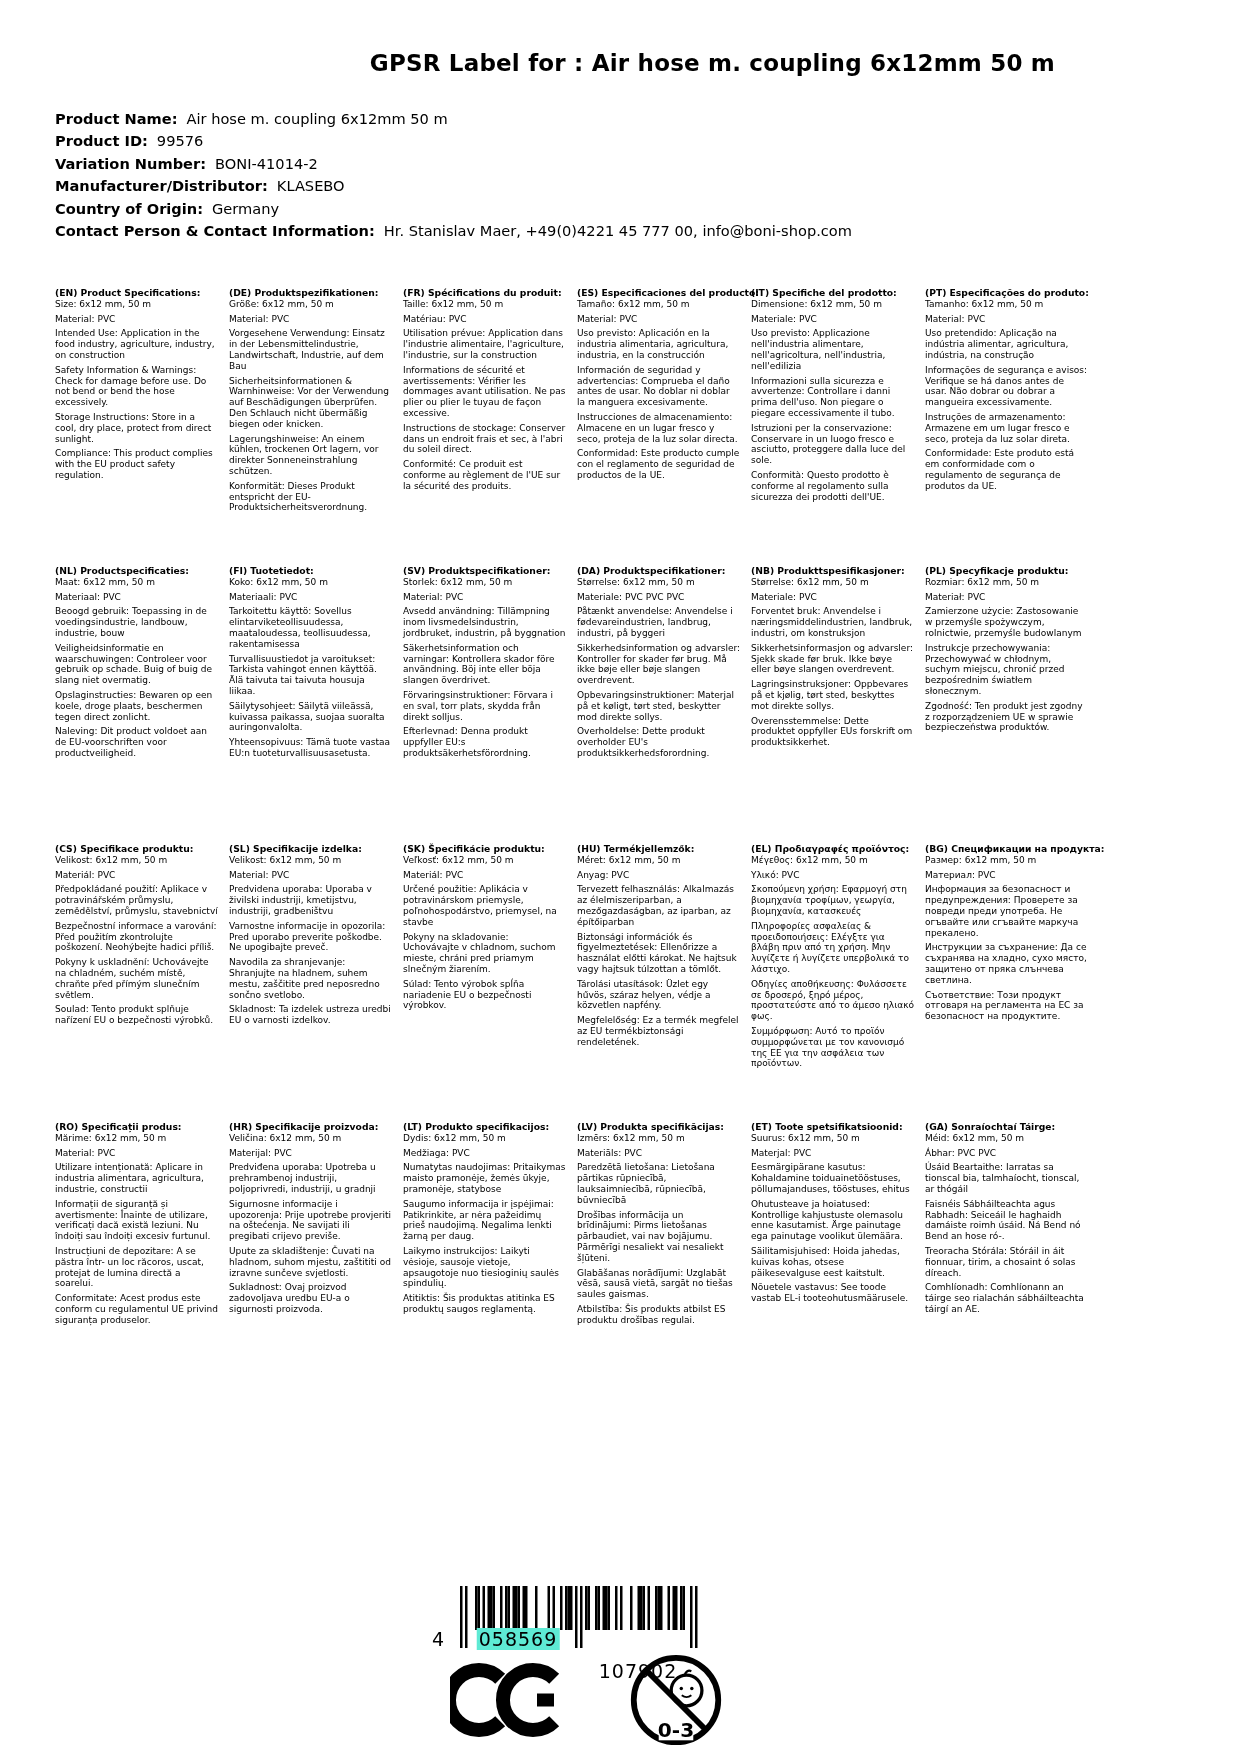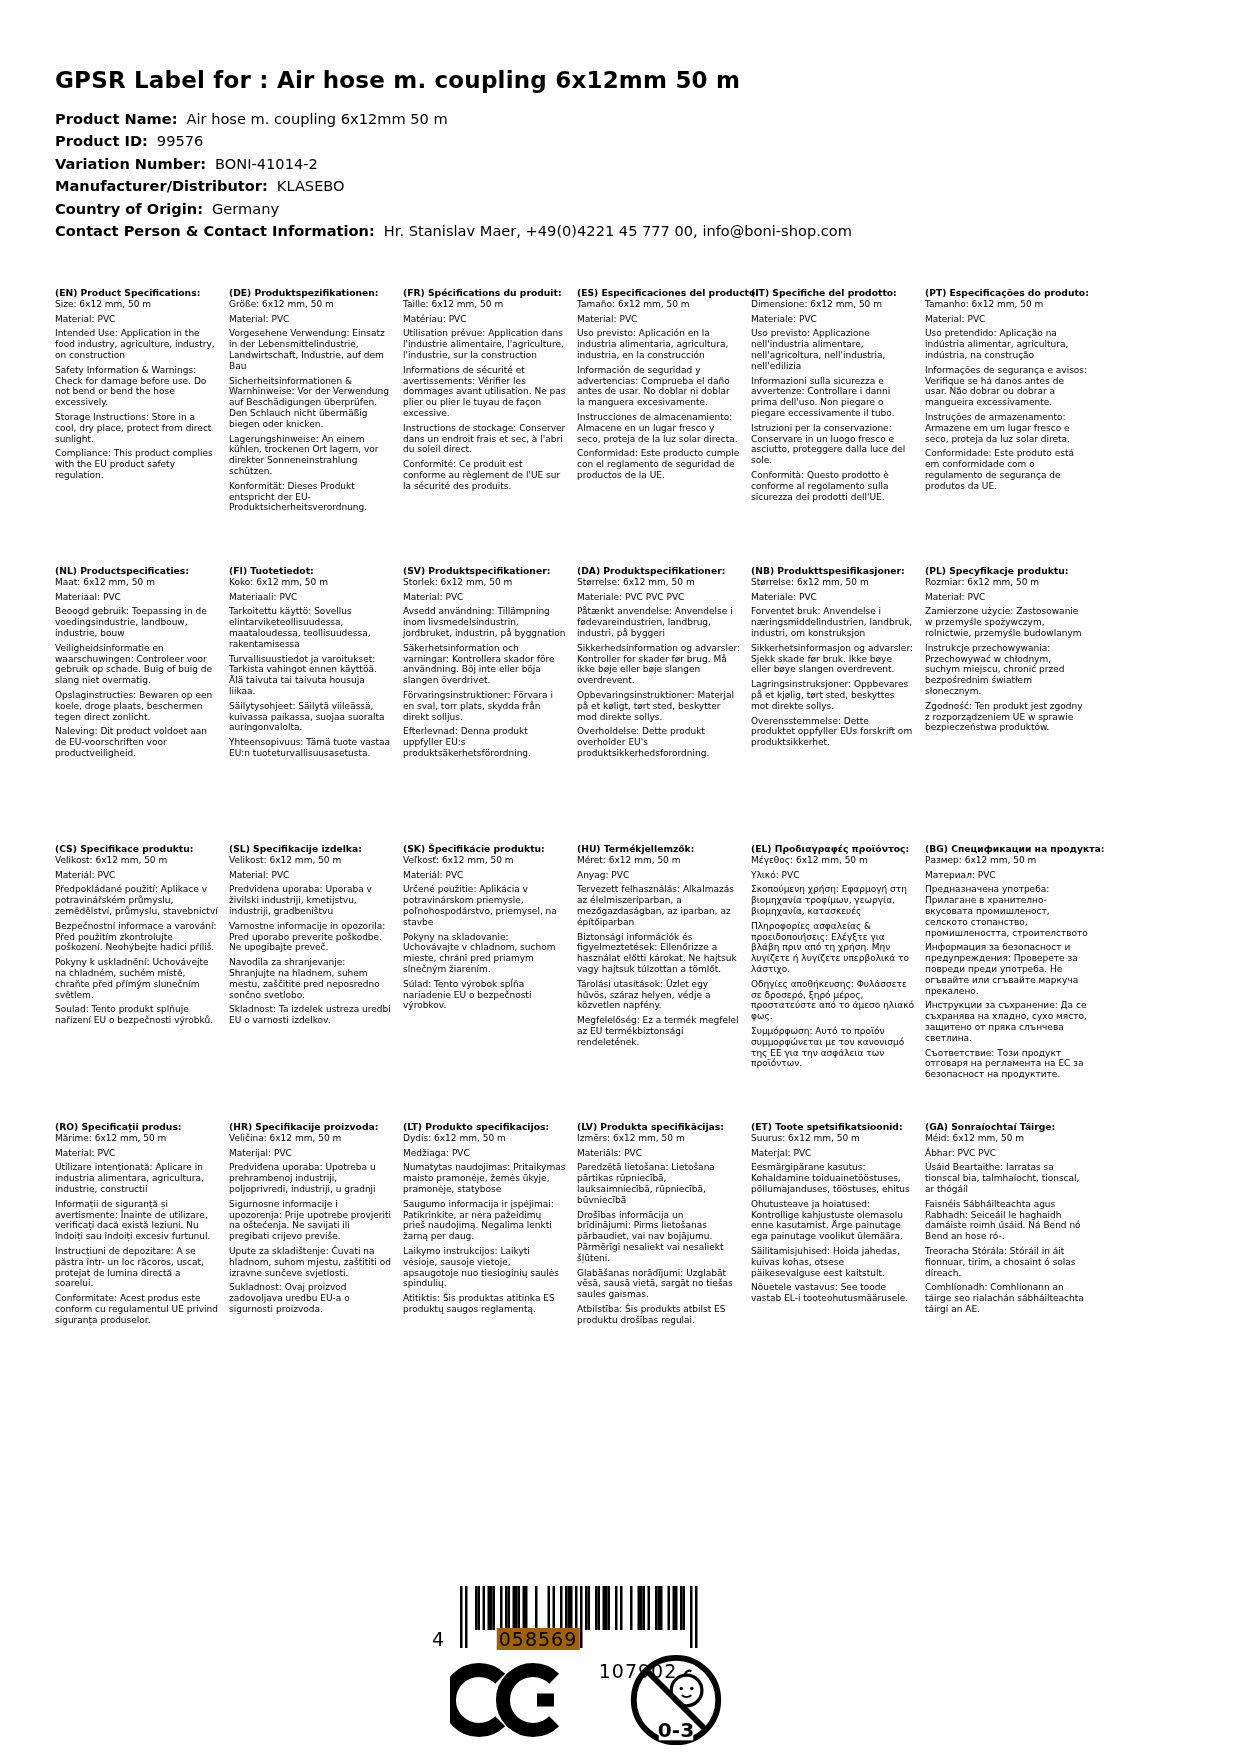--- a/index.html
+++ b/index.html
@@ -2,41 +2,41 @@
 <html><head>
 <meta charset="utf-8">
 <style>
   html,body{margin:0;padding:0;}
   body{
     width:1241px;height:1754px;background:#ffffff;position:relative;
     font-family:"DejaVu Sans","Liberation Sans",sans-serif;color:#000;
     -webkit-font-smoothing:antialiased;
   }
   .page-title{
-    position:absolute;left:55px;top:67px;width:1000px;text-align:left;
+    position:absolute;left:55px;top:50px;width:1000px;text-align:right;
     font-size:23px;font-weight:700;letter-spacing:.2px;
   }
   .product-info{position:absolute;left:55px;top:108px;width:1100px;}
   .info-row{font-size:14.6px;line-height:22.4px;white-space:nowrap;}
   .info-label{font-weight:700;}
   .info-value{margin-left:9px;}
   .language-grid{
     position:absolute;left:55px;top:288px;width:1110px;
     display:grid;grid-template-columns:repeat(6,174px);grid-auto-rows:278px;
     align-items:start;
   }
   .lang-block{width:163px;font-size:9px;line-height:10.8px;}
   .lang-heading{font-weight:700;white-space:nowrap;font-size:9.2px;}
   .lang-par{margin:0 0 4px 0;padding:0;}
   .lang-par:first-of-type{margin-bottom:4px;}
   .barcode-area{position:absolute;left:432px;top:1586px;width:300px;height:70px;}
   .barcode-area svg{position:absolute;left:28px;top:0;}
   .bc-num{position:absolute;top:42px;font-size:19px;letter-spacing:1px;}
   .bc-lead{left:0;}
-  .bc-left{left:106px;transform:translateX(-50%);background:#a16207;padding:0 2px;}
+  .bc-left{left:86px;transform:translateX(-50%);background:#5eead4;padding:0 2px;}
   .bc-right{left:206px;transform:translateX(-50%);background:#fff;padding:0 2px;margin-top:32px;}
   .ce-mark{position:absolute;left:450px;top:1660px;}
   .age-warning{position:absolute;left:628px;top:1652px;}
 </style>
 </head>
 <body>
 
 <div class="page-title">GPSR Label for : Air hose m. coupling 6x12mm 50 m</div>
 
 <div class="product-info">
@@ -197,21 +197,20 @@
       <p class="lang-par">Υλικό: PVC</p>
       <p class="lang-par">Σκοπούμενη χρήση: Εφαρμογή στη βιομηχανία τροφίμων, γεωργία, βιομηχανία, κατασκευές</p>
       <p class="lang-par">Πληροφορίες ασφαλείας &amp; προειδοποιήσεις: Ελέγξτε για βλάβη πριν από τη χρήση. Μην λυγίζετε ή λυγίζετε υπερβολικά το λάστιχο.</p>
       <p class="lang-par">Οδηγίες αποθήκευσης: Φυλάσσετε σε δροσερό, ξηρό μέρος, προστατεύστε από το άμεσο ηλιακό φως.</p>
       <p class="lang-par">Συμμόρφωση: Αυτό το προϊόν συμμορφώνεται με τον κανονισμό της ΕΕ για την ασφάλεια των προϊόντων.</p>
     </div>
     <div class="lang-block">
       <div class="lang-heading">(BG) Спецификации на продукта:</div>
       <p class="lang-par">Размер: 6x12 mm, 50 m</p>
       <p class="lang-par">Материал: PVC</p>
-      <p class="lang-par">Предназначена употреба: Прилагане в хранително-вкусовата промишленост, селското стопанство, промишлеността, строителството</p>
       <p class="lang-par">Информация за безопасност и предупреждения: Проверете за повреди преди употреба. Не огъвайте или сгъвайте маркуча прекалено.</p>
       <p class="lang-par">Инструкции за съхранение: Да се съхранява на хладно, сухо място, защитено от пряка слънчева светлина.</p>
       <p class="lang-par">Съответствие: Този продукт отговаря на регламента на ЕС за безопасност на продуктите.</p>
     </div>
     <div class="lang-block">
       <div class="lang-heading">(RO) Specificații produs:</div>
       <p class="lang-par">Mărime: 6x12 mm, 50 m</p>
       <p class="lang-par">Material: PVC</p>
       <p class="lang-par">Utilizare intenționată: Aplicare in industria alimentara, agricultura, industrie, constructii</p>
       <p class="lang-par">Informații de siguranță și avertismente: Înainte de utilizare, verificați dacă există leziuni. Nu îndoiți sau îndoiți excesiv furtunul.</p>

